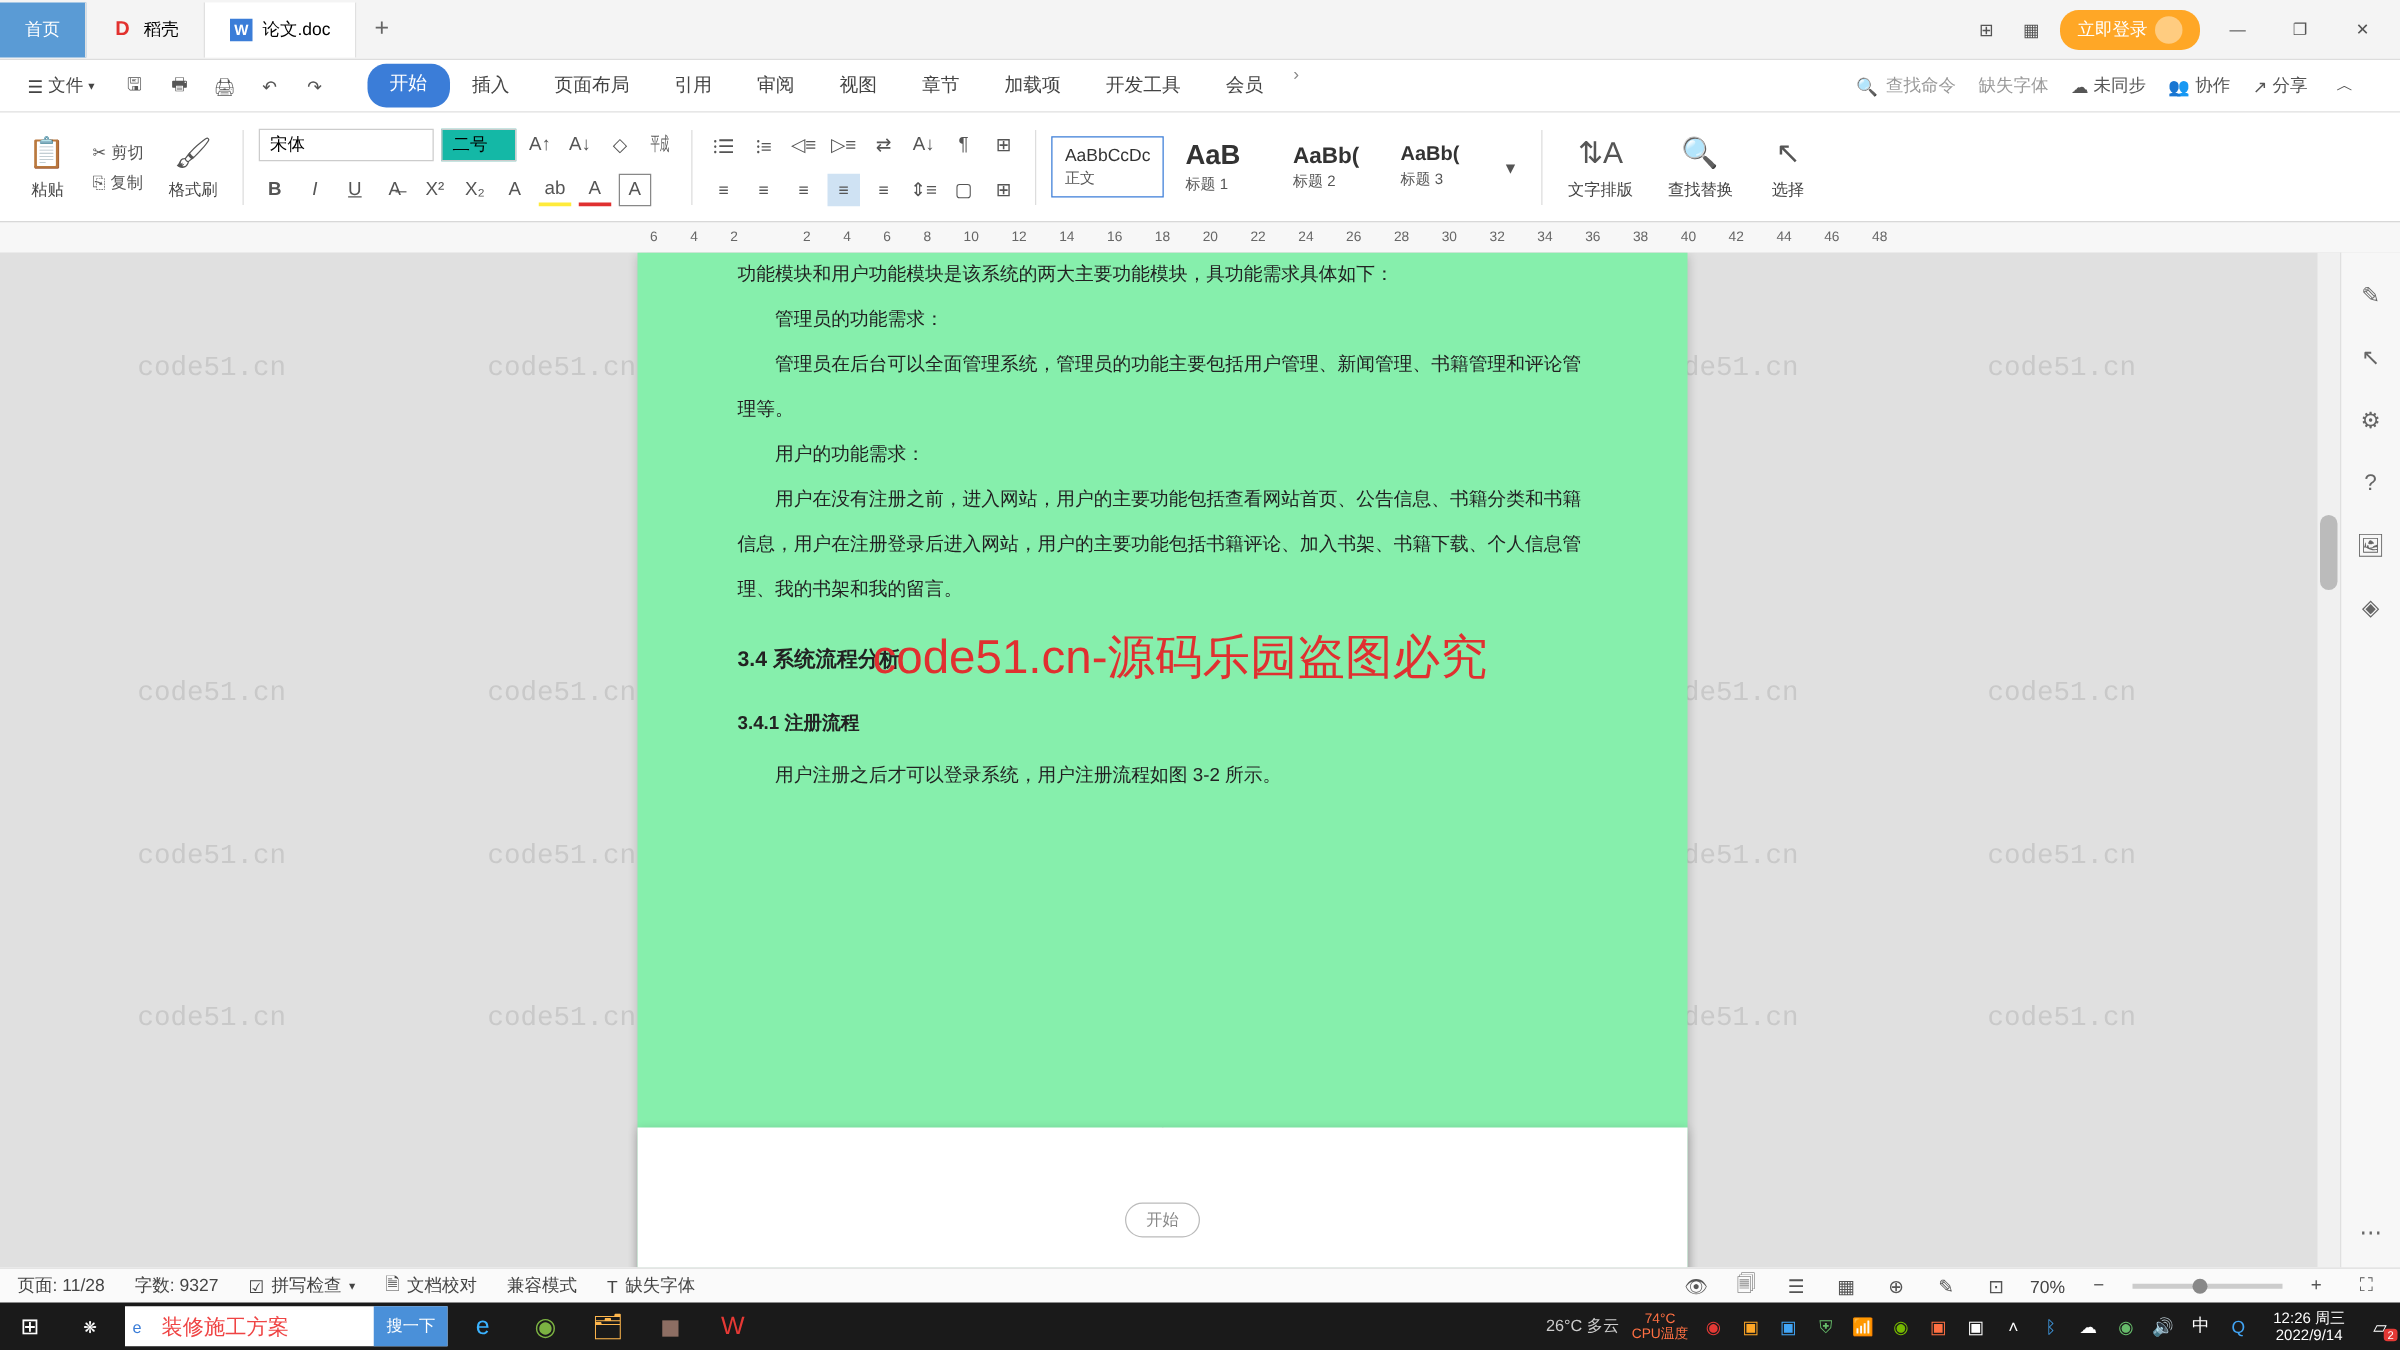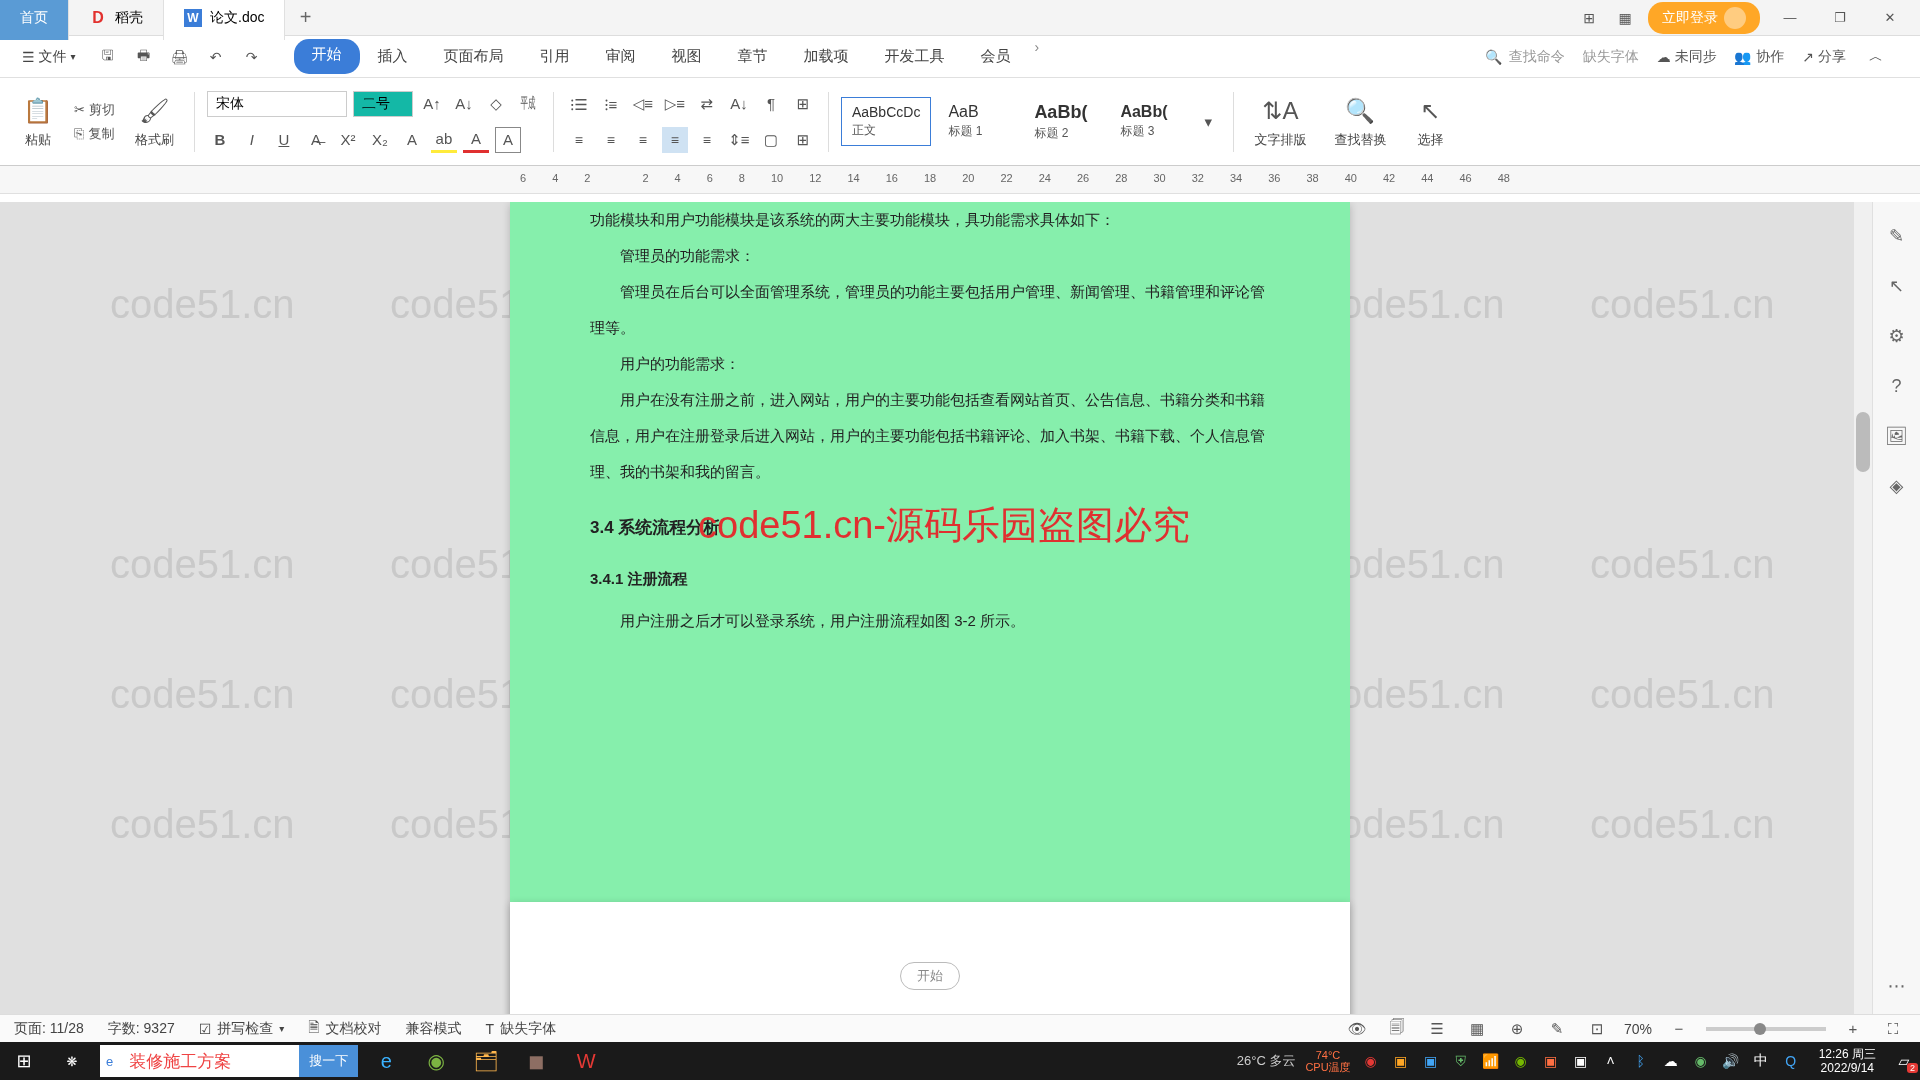--- a/index.html
+++ b/index.html
@@ -1,19 +1,19 @@
 <!DOCTYPE html>
 <html><head>
 <meta charset="utf-8">
 <style>
 * { margin: 0; padding: 0; box-sizing: border-box; font-family: "Microsoft YaHei", sans-serif; }
 body { width: 1920px; height: 1080px; background: #fff; overflow: hidden; font-size: 14px; position: relative; }
 
 
-.titlebar { height: 36px; background: #f4f4f4; display: flex; align-items: center; border-bottom: 1px solid #ddd; }
+.titlebar { height: 48px; background: #f4f4f4; display: flex; align-items: center; border-bottom: 1px solid #ddd; }
 .tab { height: 44px; padding: 0 20px; display: flex; align-items: center; gap: 8px; cursor: pointer; border-right: 1px solid #e0e0e0; }
 .tab.home { background: #5a9bd5; color: #fff; }
 .tab-icon { width: 18px; height: 18px; display: inline-flex; align-items: center; justify-content: center; font-size: 16px; }
 .tab-add { width: 40px; text-align: center; font-size: 20px; color: #666; cursor: pointer; }
 .titlebar-right { margin-left: auto; display: flex; align-items: center; gap: 10px; padding-right: 10px; }
 .win-btn { width: 40px; height: 30px; display: flex; align-items: center; justify-content: center; color: #555; font-size: 13px; cursor: pointer; }
 .login-btn { background: #ffa726; color: #fff; padding: 5px 14px; border-radius: 15px; display: flex; align-items: center; gap: 6px; }
 .login-avatar { width: 22px; height: 22px; background: #ffcc80; border-radius: 50%; }
 .small-icon { width: 26px; height: 26px; display: flex; align-items: center; justify-content: center; color: #555; cursor: pointer; }
 
@@ -41,39 +41,39 @@
 .font-sel { border: 1px solid #ccc; padding: 3px 8px; font-size: 14px; min-width: 140px; background: #fff; }
 .size-sel { border: 1px solid #ccc; padding: 3px 8px; font-size: 14px; min-width: 60px; background: #14b8a6; }
 .fmt-btn { width: 26px; height: 26px; display: flex; align-items: center; justify-content: center; color: #555; cursor: pointer; font-size: 15px; }
 .fmt-btn.bold { font-weight: bold; }
 .align-btn { width: 26px; height: 26px; display: flex; align-items: center; justify-content: center; color: #555; cursor: pointer; }
 .align-btn.active { background: #cfe2f3; }
 .style-box { border: 1px solid transparent; padding: 6px 10px; cursor: pointer; min-width: 80px; }
 .style-box.active { border-color: #3b7dd8; }
 .style-preview { font-size: 14px; color: #333; }
 .style-name { font-size: 12px; color: #555; margin-top: 2px; }
-.style-title { font-size: 16px; font-weight: normal; }
+.style-title { font-size: 22px; font-weight: bold; }
 .style-h2 { font-size: 18px; font-weight: bold; }
 .style-h3 { font-size: 16px; font-weight: bold; }
 
 
 .ruler { height: 28px; background: #f7f7f7; border-bottom: 1px solid #e0e0e0; position: relative; font-size: 11px; color: #666; }
 .ruler-marks { position: absolute; left: 520px; top: 6px; display: flex; gap: 26px; }
 
 
 .doc-area { position: absolute; top: 202px; left: 0; right: 0; bottom: 66px; background: #e0e0e0; overflow: hidden; }
 .page { position: absolute; left: 510px; top: 0; width: 840px; background: #86efac; box-shadow: 0 2px 8px rgba(0,0,0,.2); padding: 0 80px 120px 80px; }
 .doc-text { font-size: 15px; color: #222; line-height: 2.4; }
 .doc-text p { text-indent: 2em; }
 .h-34 { font-size: 17px; font-weight: bold; margin: 18px 0 8px; }
 .h-341 { font-size: 15px; font-weight: bold; margin: 12px 0 6px; }
 .page-num { text-align: center; font-size: 13px; color: #666; margin-top: 260px; }
 .page2 { position: absolute; left: 510px; top: 700px; width: 840px; height: 200px; background: #fff; box-shadow: 0 2px 8px rgba(0,0,0,.2); }
 .page-footer-btn { position: absolute; left: 50%; transform: translateX(-50%); top: 60px; border: 1px solid #bbb; border-radius: 14px; padding: 4px 16px; font-size: 13px; color: #888; }
-.wm { position: absolute; color: rgba(120,120,120,.22); font-size: 40px; pointer-events: none; font-weight: 500; }
+.wm { position: absolute; color: rgba(120,120,120,.22); font-size: 22px; pointer-events: none; font-weight: 500; font-family: Liberation Mono, monospace; }
 .wm-red { position: absolute; color: #e03030; font-size: 38px; font-weight: 500; pointer-events: none; margin-left: 28px; }
 
 
 .right-sidebar { position: absolute; right: 0; top: 202px; width: 48px; bottom: 66px; background: #f7f7f7; border-left: 1px solid #e0e0e0; display: flex; flex-direction: column; align-items: center; gap: 22px; padding-top: 20px; }
 .rs-icon { width: 28px; height: 28px; display: flex; align-items: center; justify-content: center; color: #666; cursor: pointer; font-size: 18px; }
 
 
 .vscroll { position: absolute; right: 48px; top: 202px; width: 18px; bottom: 66px; background: #f0f0f0; }
 .vthumb { position: absolute; left: 2px; right: 2px; top: 210px; height: 60px; background: #bbb; border-radius: 7px; }
 

